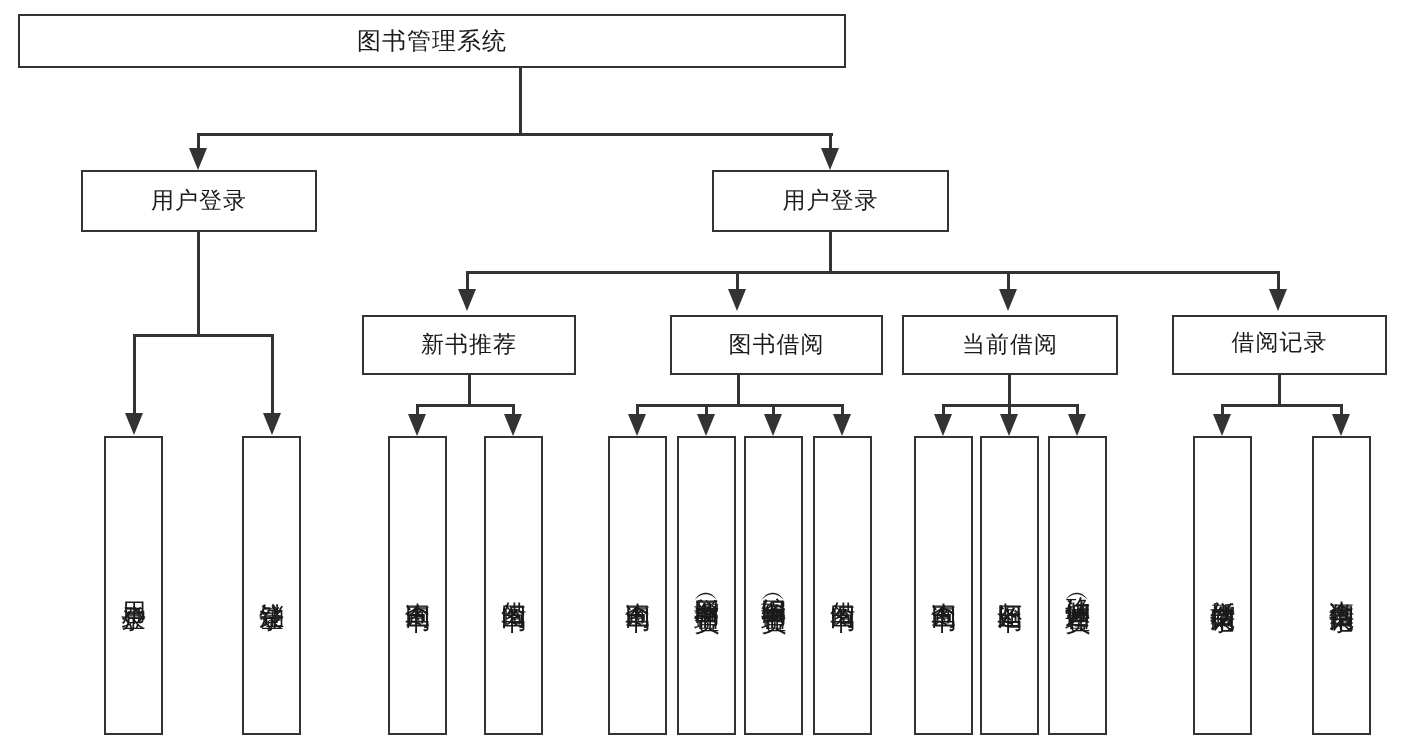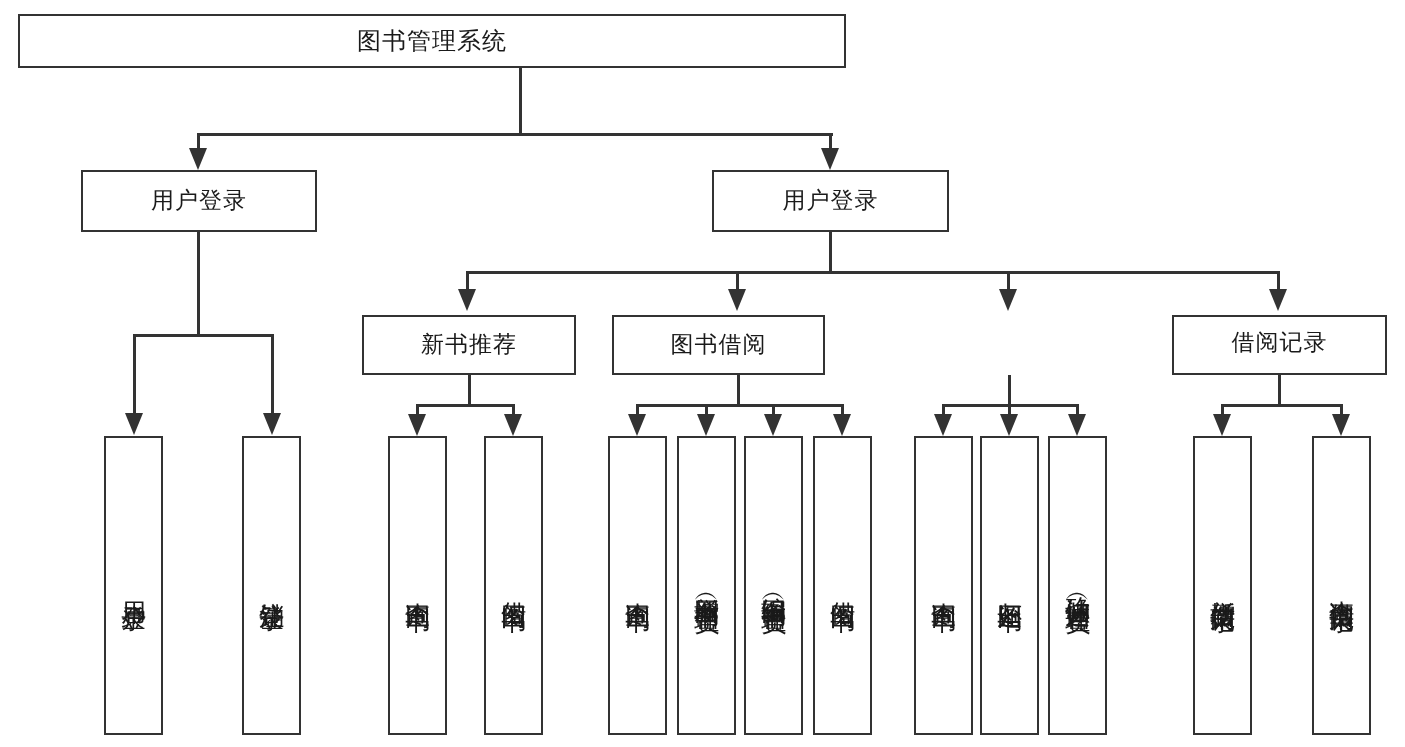--- a/index.html
+++ b/index.html
@@ -119,24 +119,27 @@
   <div class="arrow-head" style="left:728px; top:289px;"></div>
   <div class="conn v" style="left:1007px; top:271px; width:3px; height:19px;"></div>
   <div class="arrow-head" style="left:999px; top:289px;"></div>
   <div class="conn v" style="left:1277px; top:271px; width:3px; height:19px;"></div>
   <div class="arrow-head" style="left:1269px; top:289px;"></div>
 
   <div class="node h-node" style="left:362px; top:315px; width:214px; height:60px;">
     <span class="node-label">新书推荐</span>
   </div>
 
-  <div class="node h-node" style="left:612px; top:315px; width:213px; height:60px;">
+  <div class="node h-node" style="left:670px; top:315px; width:213px; height:60px;">
     <span class="node-label">图书借阅</span>
   </div>
 
+  <div class="node h-node" style="left:902px; top:315px; width:216px; height:60px;">
+    <span class="node-label">当前借阅</span>
+  </div>
 
   <div class="node h-node" style="left:1172px; top:315px; width:215px; height:60px;font-family:Liberation Mono, monospace;">
     <span class="node-label">借阅记录</span>
   </div>
 
   <div class="conn v" style="left:468px; top:375px; width:3px; height:32px;"></div>
   <div class="conn h" style="left:416px; top:404px; width:99px; height:3px;"></div>
   <div class="conn v" style="left:416px; top:404px; width:3px; height:11px;"></div>
   <div class="arrow-head" style="left:408px; top:414px;"></div>
   <div class="conn v" style="left:512px; top:404px; width:3px; height:11px;"></div>

